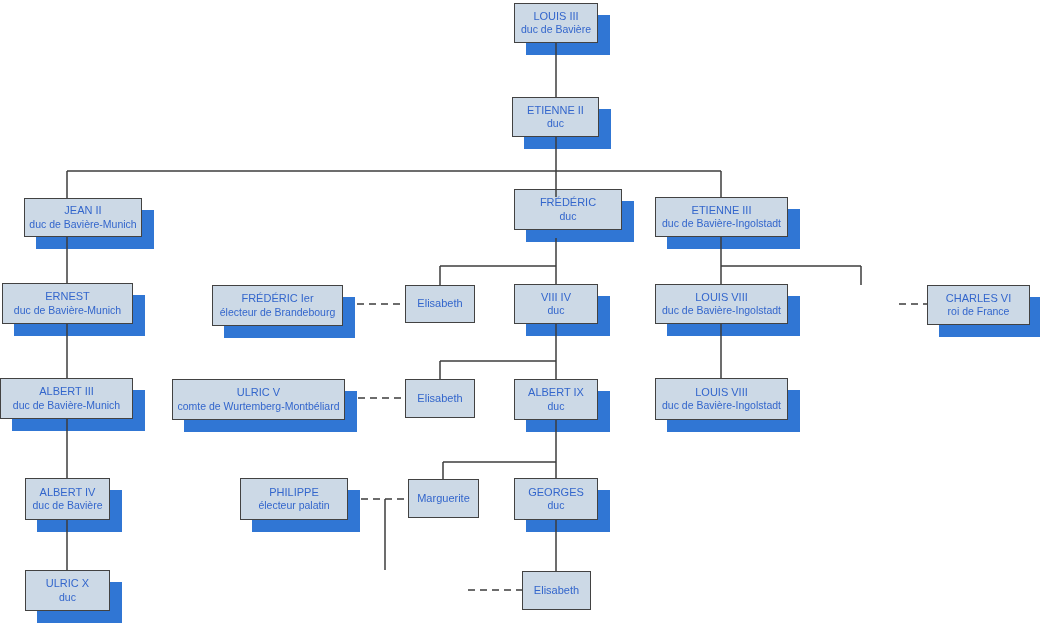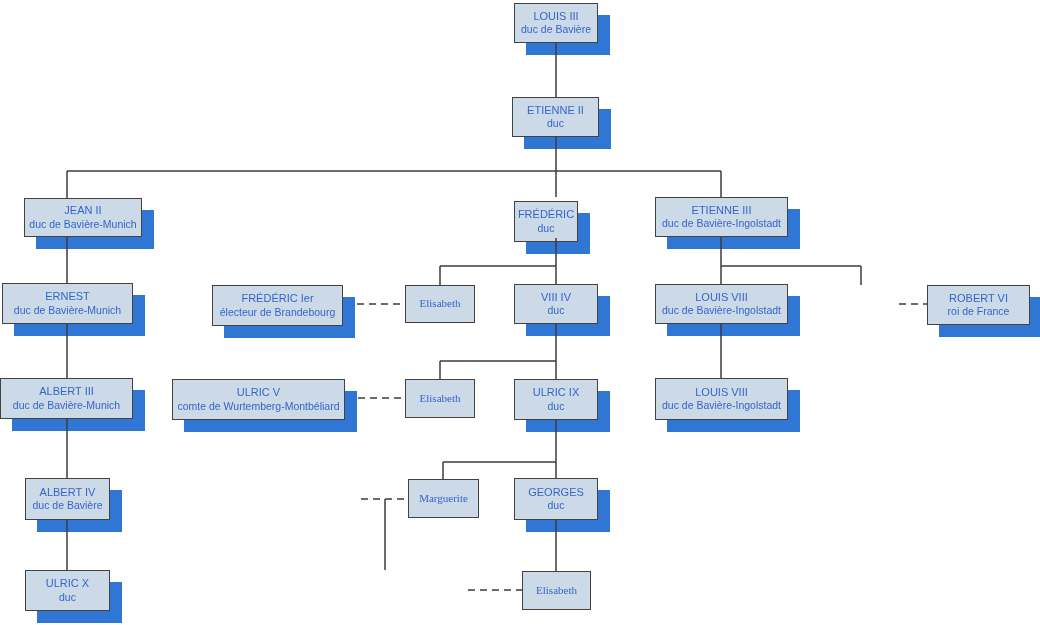--- a/index.html
+++ b/index.html
@@ -19,21 +19,21 @@
     color: var(--node-text, #3366cc);
     display: flex;
     flex-direction: column;
     justify-content: center;
     text-align: center;
     line-height: 1.25;
     white-space: nowrap;
     z-index: 1;
   }
   .node.shadow { box-shadow: 12px 12px 0 0 var(--node-shadow, #3076d4); }
-  .node.small  { border-width: 1px; font-family: Liberation Serif, serif; }
+  .node.small  { border-width: 1px; }
   .node .title    { font-size: 11px; }
   .node .subtitle { font-size: 10.5px; }
   .connectors {
     position: absolute;
     left: 0; top: 0;
     z-index: 2;
     pointer-events: none;
   }
   .connectors line { stroke: var(--connector, #3d3d3d); }
   .connectors line.solid  { stroke-width: 1.5px; }
@@ -52,21 +52,21 @@
   <div class="node shadow" style="left:512px;top:97px;width:87px;height:40px">
     <div class="title">ETIENNE II</div>
     <div class="subtitle">duc</div>
   </div>
 
   <div class="node shadow" style="left:24px;top:198px;width:118px;height:39px">
     <div class="title">JEAN II</div>
     <div class="subtitle">duc de Bavière-Munich</div>
   </div>
 
-  <div class="node shadow" style="left:514px;top:201px;width:64px;height:41px">
+  <div class="node shadow" style="left:514px;top:189px;width:108px;height:41px">
     <div class="title">FRÉDÉRIC</div>
     <div class="subtitle">duc</div>
   </div>
 
   <div class="node shadow" style="left:655px;top:197px;width:133px;height:40px">
     <div class="title">ETIENNE III</div>
     <div class="subtitle">duc de Bavière-Ingolstadt</div>
   </div>
 
   <div class="node shadow" style="left:212px;top:285px;width:131px;height:41px">
@@ -83,21 +83,21 @@
     <div class="subtitle">duc</div>
   </div>
 
   <div class="node shadow" style="left:655px;top:284px;width:133px;height:40px">
     <div class="title">LOUIS VIII</div>
     <div class="subtitle">duc de Bavière-Ingolstadt</div>
   </div>
 
 
   <div class="node shadow" style="left:927px;top:285px;width:103px;height:40px">
-    <div class="title">ROBERT VI</div>
+    <div class="title">CHARLES VI</div>
     <div class="subtitle">roi de France</div>
   </div>
 
   <div class="node shadow" style="left:2px;top:283px;width:131px;height:41px">
     <div class="title">ERNEST</div>
     <div class="subtitle">duc de Bavière-Munich</div>
   </div>
 
   <div class="node shadow" style="left:0px;top:378px;width:133px;height:41px">
     <div class="title">ALBERT III</div>
@@ -107,34 +107,38 @@
   <div class="node shadow" style="left:172px;top:379px;width:173px;height:41px">
     <div class="title">ULRIC V</div>
     <div class="subtitle">comte de Wurtemberg-Montbéliard</div>
   </div>
 
   <div class="node small" style="left:405px;top:379px;width:70px;height:39px">
     <div class="title">Elisabeth</div>
   </div>
 
   <div class="node shadow" style="left:514px;top:379px;width:84px;height:41px">
-    <div class="title">ULRIC IX</div>
+    <div class="title">ALBERT IX</div>
     <div class="subtitle">duc</div>
   </div>
 
   <div class="node shadow" style="left:655px;top:378px;width:133px;height:42px">
     <div class="title">LOUIS VIII</div>
     <div class="subtitle">duc de Bavière-Ingolstadt</div>
   </div>
 
   <div class="node shadow" style="left:25px;top:478px;width:85px;height:42px">
     <div class="title">ALBERT IV</div>
     <div class="subtitle">duc de Bavière</div>
   </div>
 
+  <div class="node shadow" style="left:240px;top:478px;width:108px;height:42px">
+    <div class="title">PHILIPPE</div>
+    <div class="subtitle">électeur palatin</div>
+  </div>
 
   <div class="node small" style="left:408px;top:479px;width:71px;height:39px">
     <div class="title">Marguerite</div>
   </div>
 
   <div class="node shadow" style="left:514px;top:478px;width:84px;height:42px">
     <div class="title">GEORGES</div>
     <div class="subtitle">duc</div>
   </div>
 

